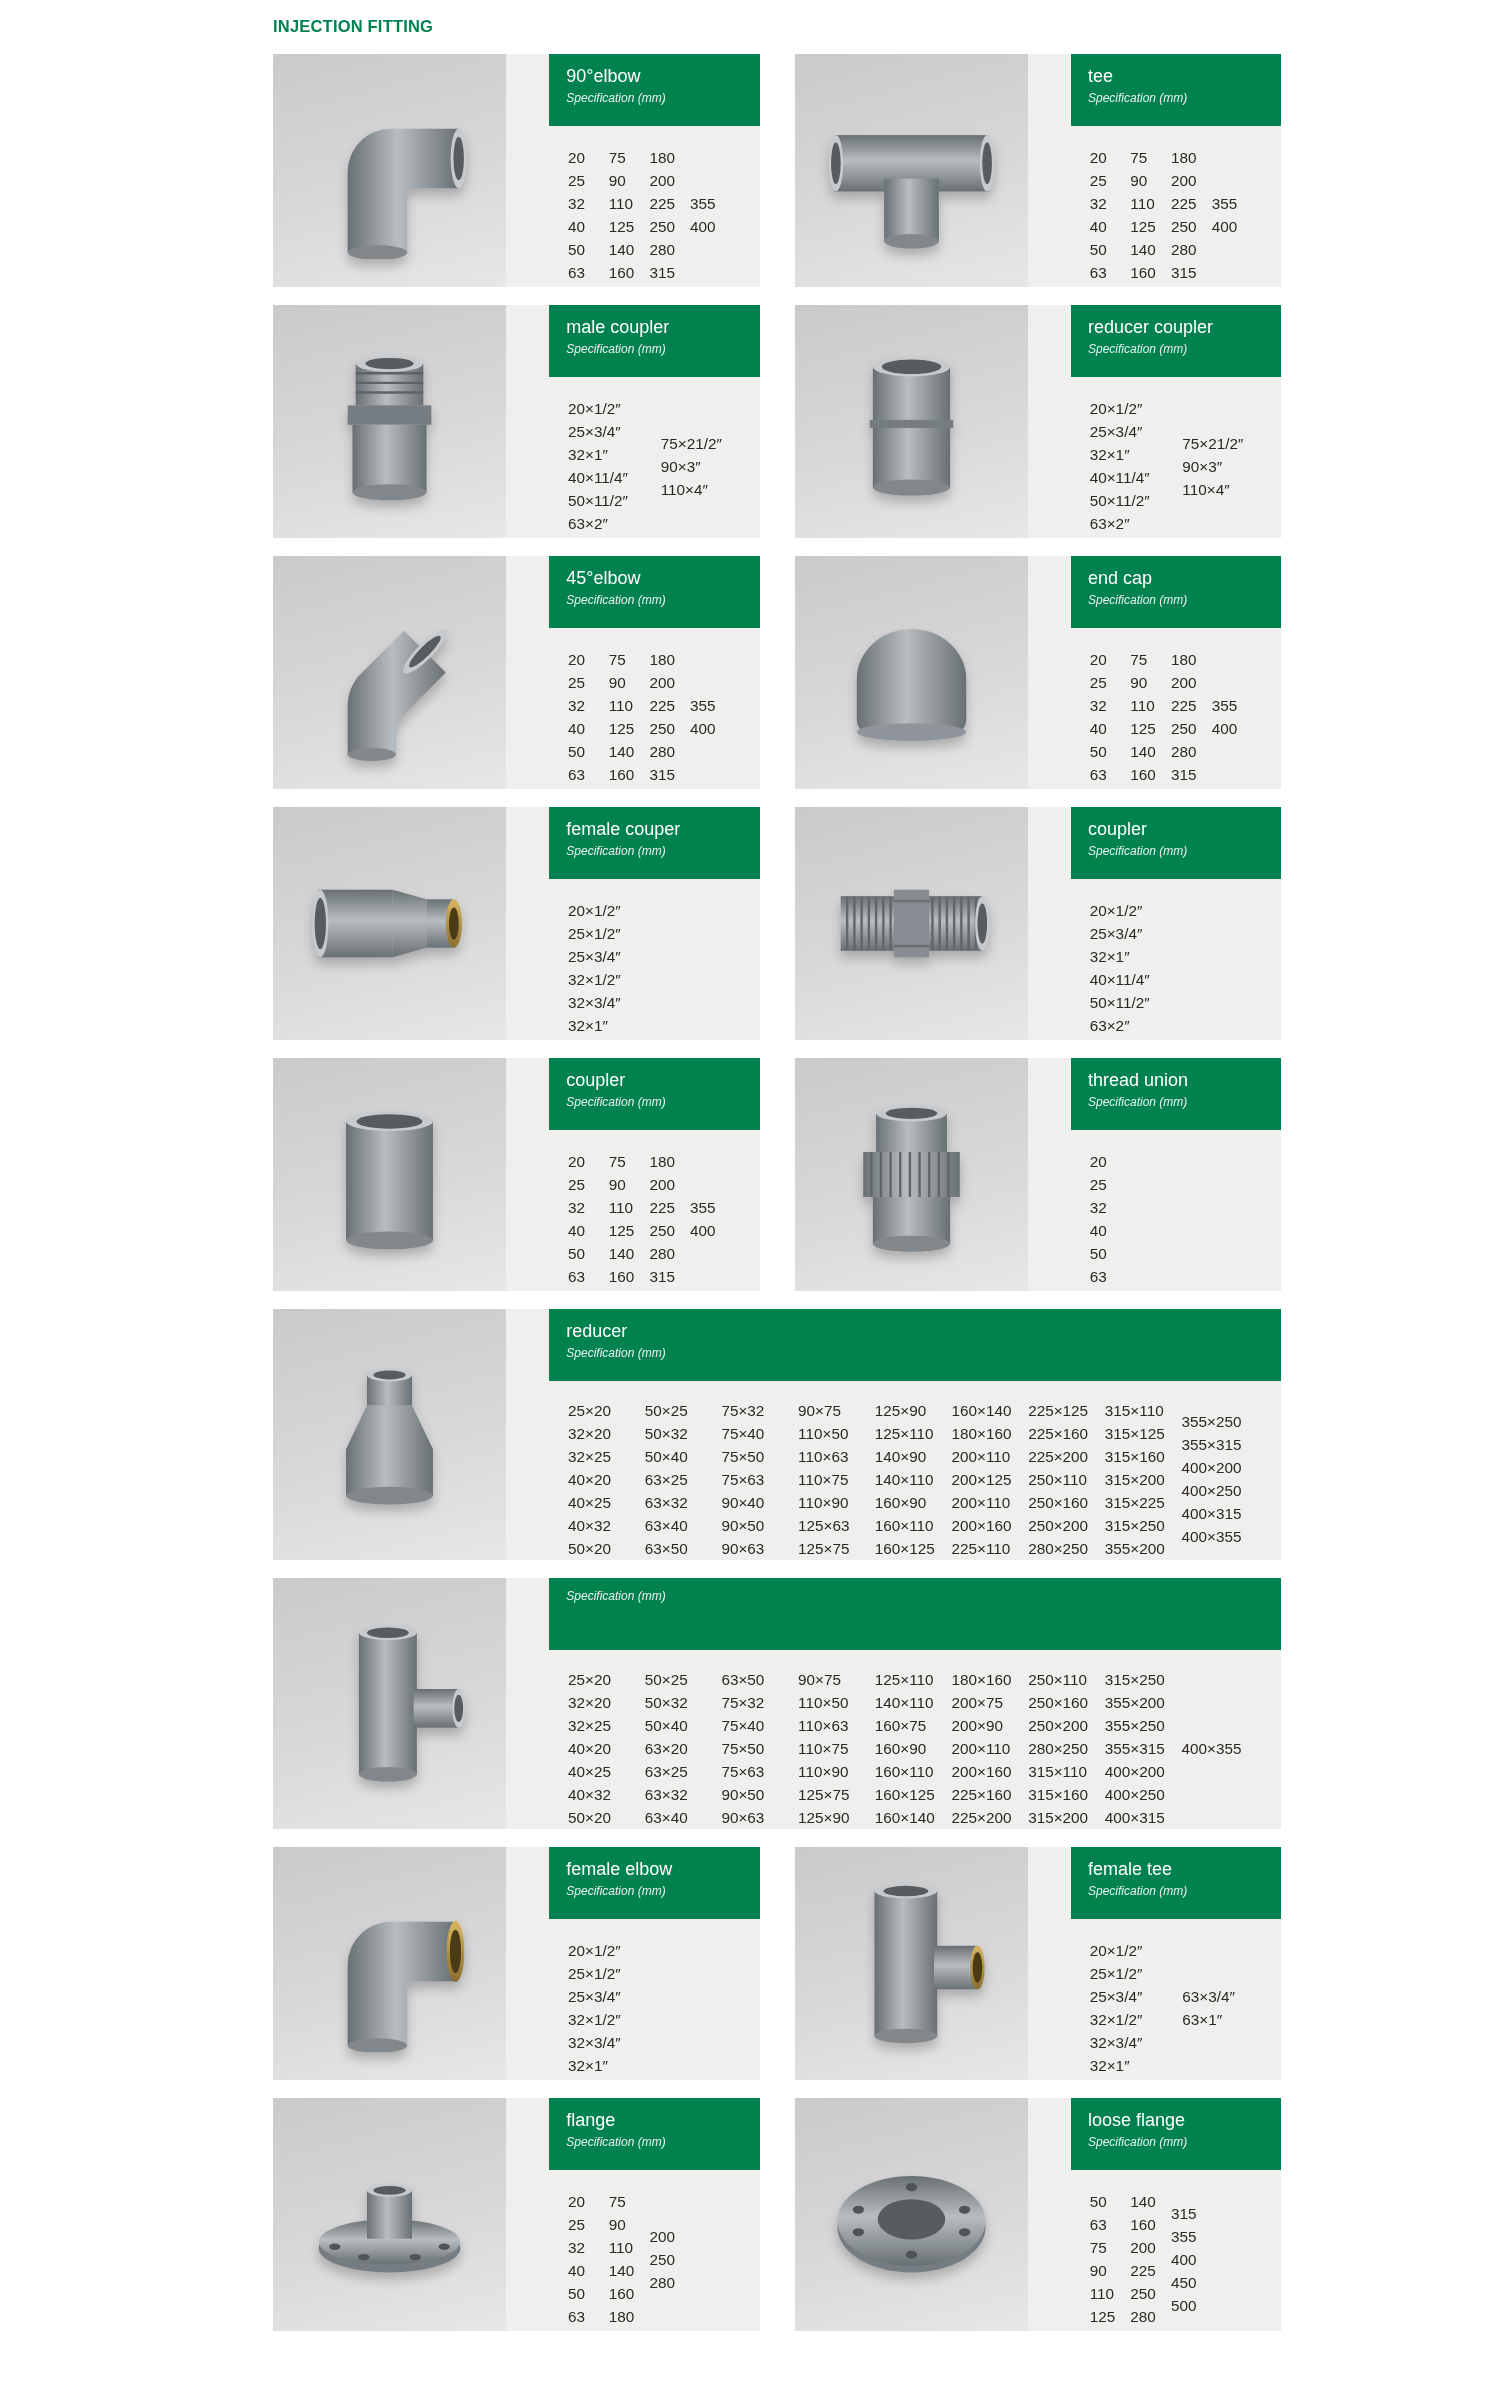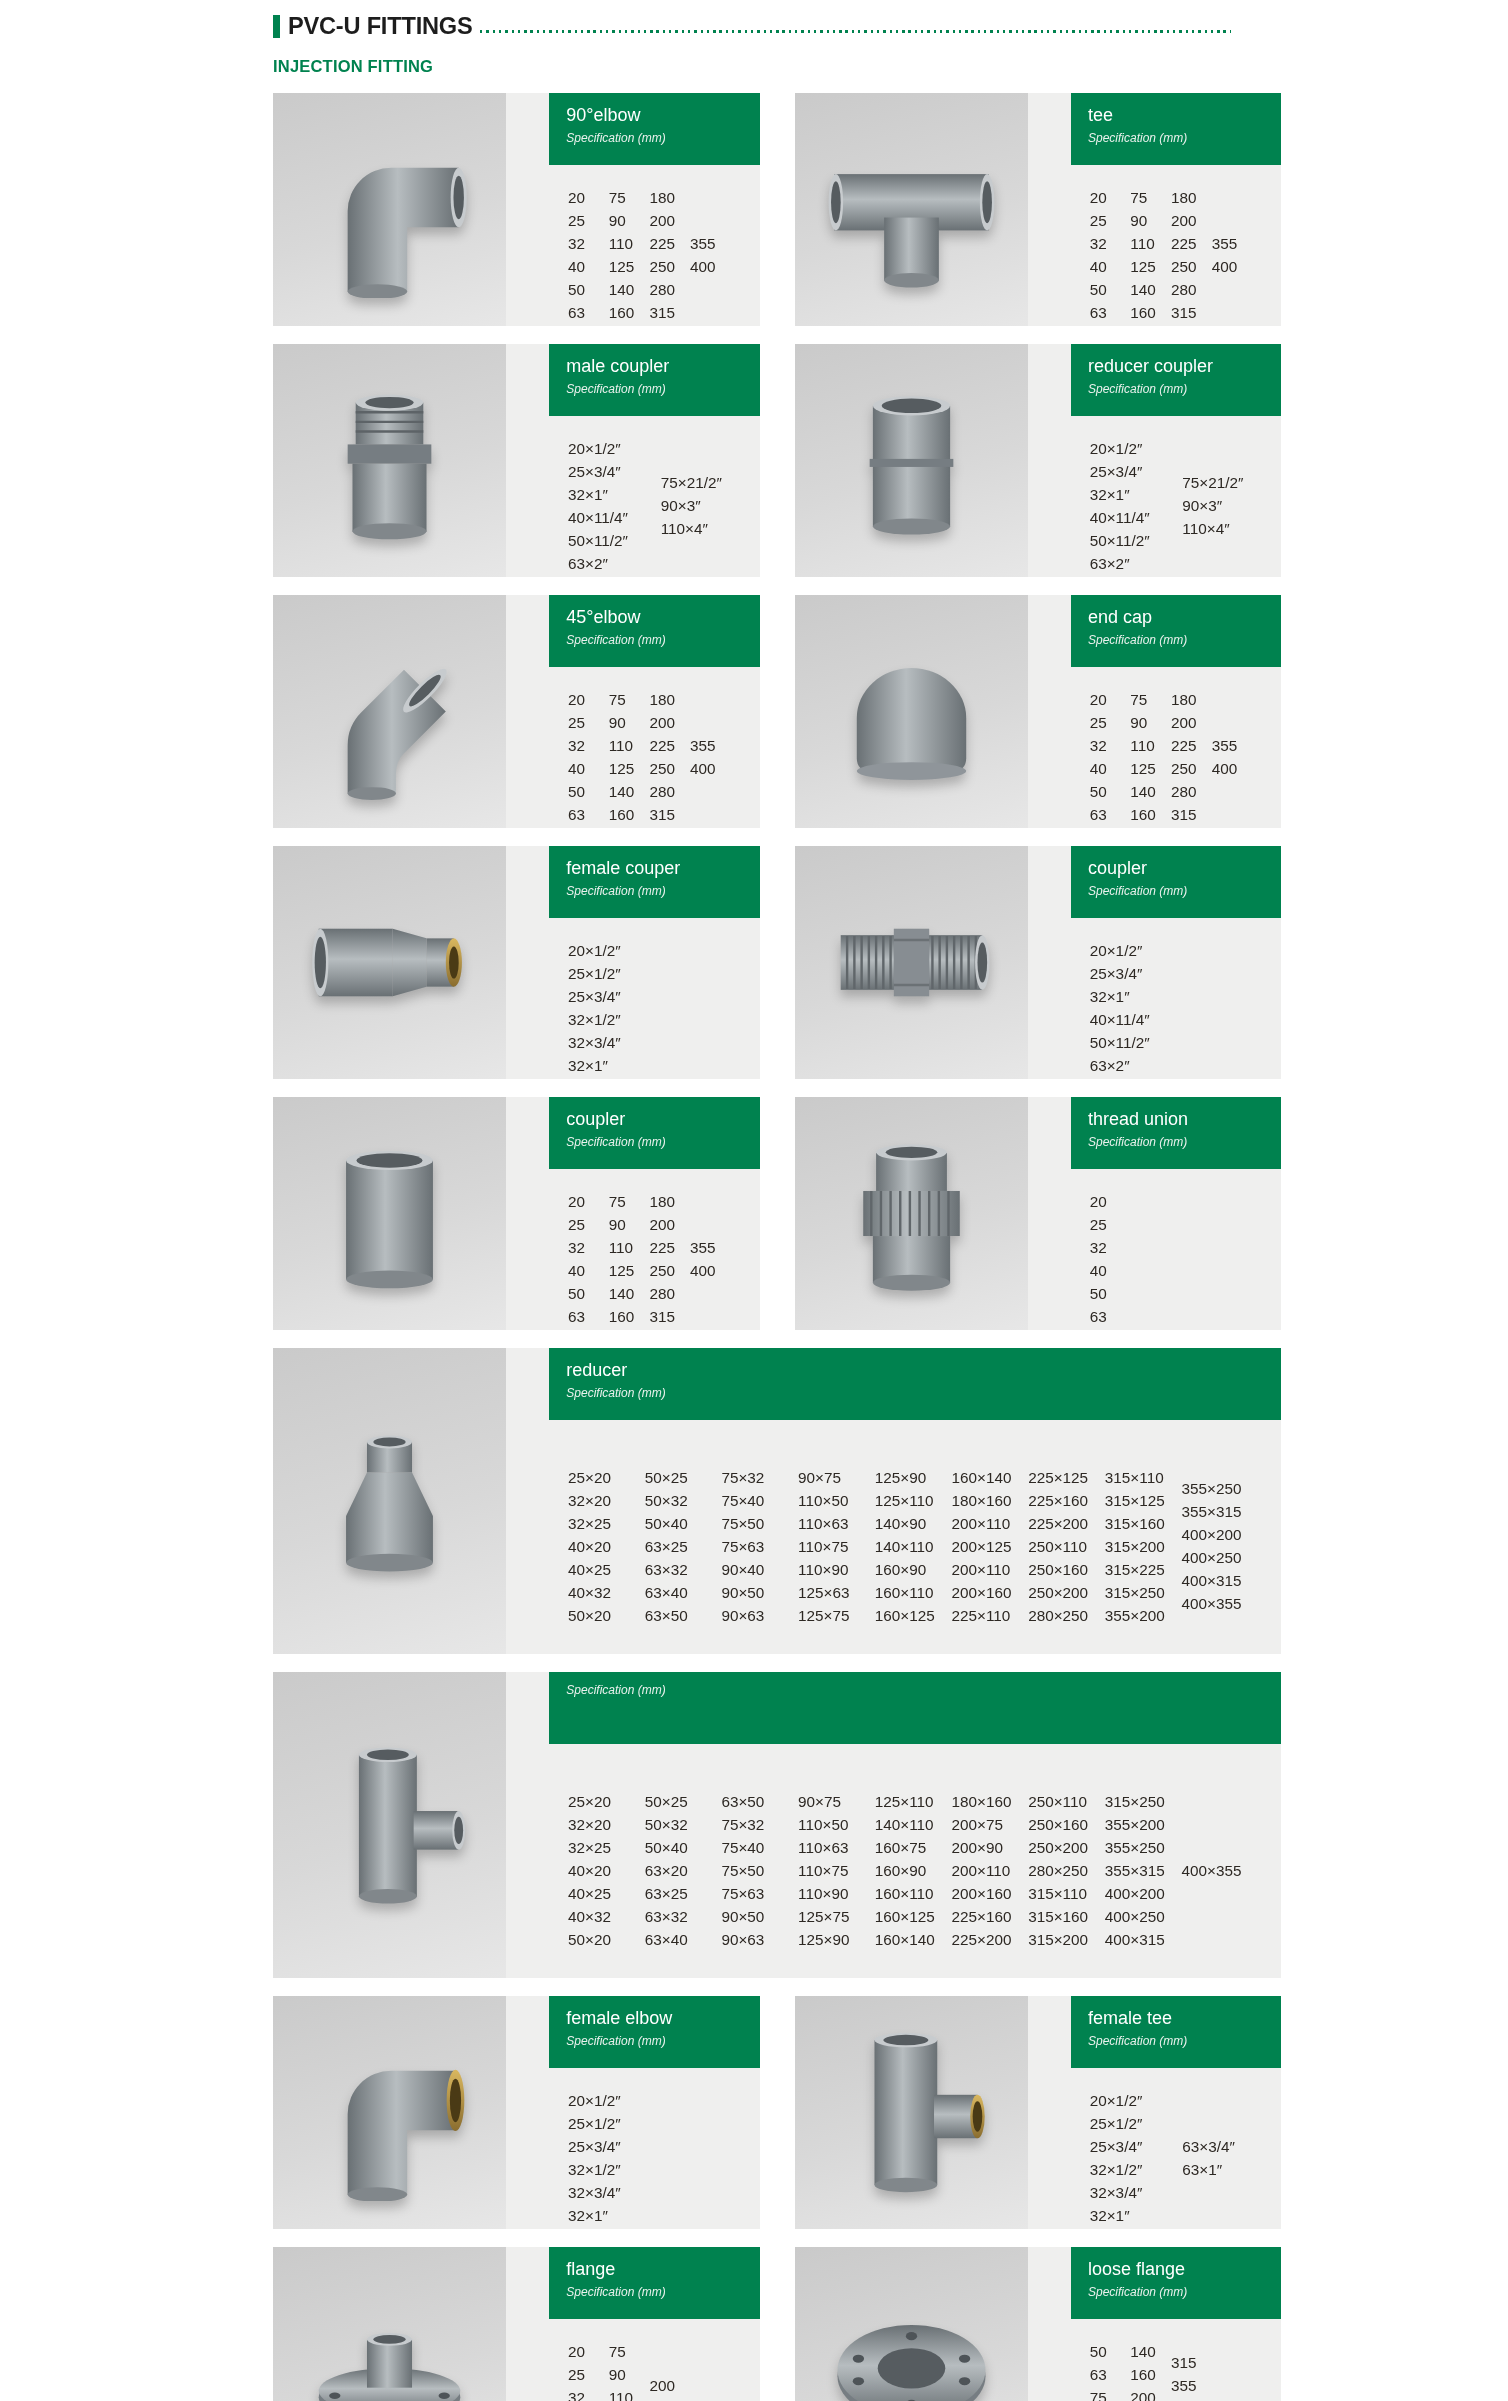--- a/index.html
+++ b/index.html
@@ -19,21 +19,21 @@
   .dots{
     flex:1;height:2.4px;margin-left:7.9px;margin-top:11px;
     background-image:repeating-linear-gradient(90deg,var(--green) 0 2.4px,transparent 2.4px 6.3px);
   }
   .section-title{margin:17.3px 0 0 0;font-size:16.5px;font-weight:bold;color:var(--green);letter-spacing:0.2px;}
   .grid{
     margin:17.3px 0 0 273px;width:958px;
     display:grid;grid-template-columns:1fr 1fr;column-gap:35px;row-gap:18px;
   }
   .card{display:flex;height:233px;}
-  .card.wide{grid-column:1 / -1;height:306px;}
+  .card.wide{grid-column:1 / -1;height:251px;}
   .img-panel{
     flex:0 0 233px;width:233px;
     background:linear-gradient(165deg,#cacaca 0%,#d8d8d8 55%,#e7e7e7 100%);
     display:flex;align-items:center;justify-content:center;overflow:hidden;
   }
   .fitting-svg{filter:drop-shadow(0 7.9px 5.5px rgba(0,0,0,0.22));}
   .spec-panel{flex:1;background:#efefee;display:flex;flex-direction:column;min-width:0;padding-left:43px;}
   .spec-head{
     background:var(--green);color:#ffffff;height:72px;box-sizing:border-box;
     padding:11px 7.9px 0 17.3px;
@@ -61,25 +61,20 @@
     </linearGradient>
     <linearGradient id="gbrass" x1="0" y1="0" x2="0" y2="1">
       <stop offset="0" stop-color="#d9b75f"></stop>
         <stop offset="1" stop-color="#8a6d2f"></stop>
     </linearGradient>
   </defs>
 </svg>
 
 <div class="page">
   <div class="head">
-    <div class="title-row">
-      <span class="accent-bar"></span>
-      <h1 class="page-title">PVC-U FITTINGS</h1>
-      <span class="dots"></span>
-    </div>
     <h2 class="section-title">INJECTION FITTING</h2>
   </div>
   <div class="grid">
       <section class="card">
     <div class="img-panel">
           <svg class="fitting-svg" width="177" height="177" viewBox="0 0 220 220">
     <path d="M58 212 V112 A54 54 0 0 1 112 58 H196 V132 H132 V212 Z" fill="url(#gv)"></path>
     <ellipse cx="196" cy="95" rx="10" ry="37" fill="#c7cbce"></ellipse>
             <ellipse cx="196" cy="95" rx="6.5" ry="27" fill="#565c60"></ellipse>
     <ellipse cx="95" cy="212" rx="37" ry="9" fill="#81878b"></ellipse>

